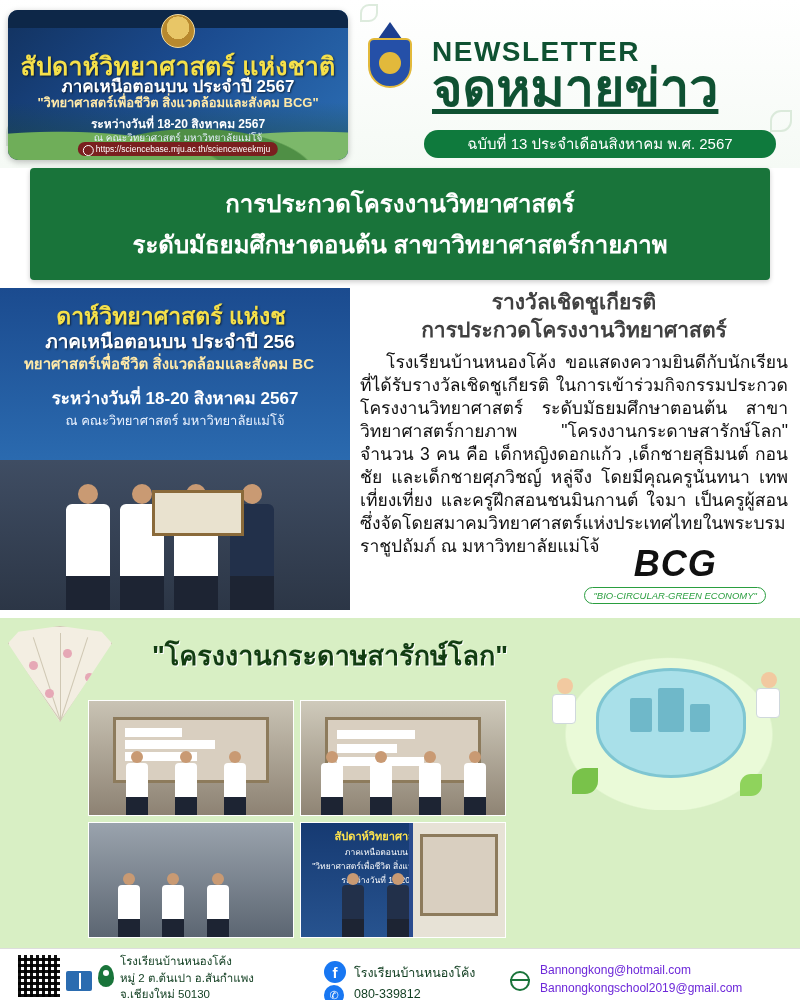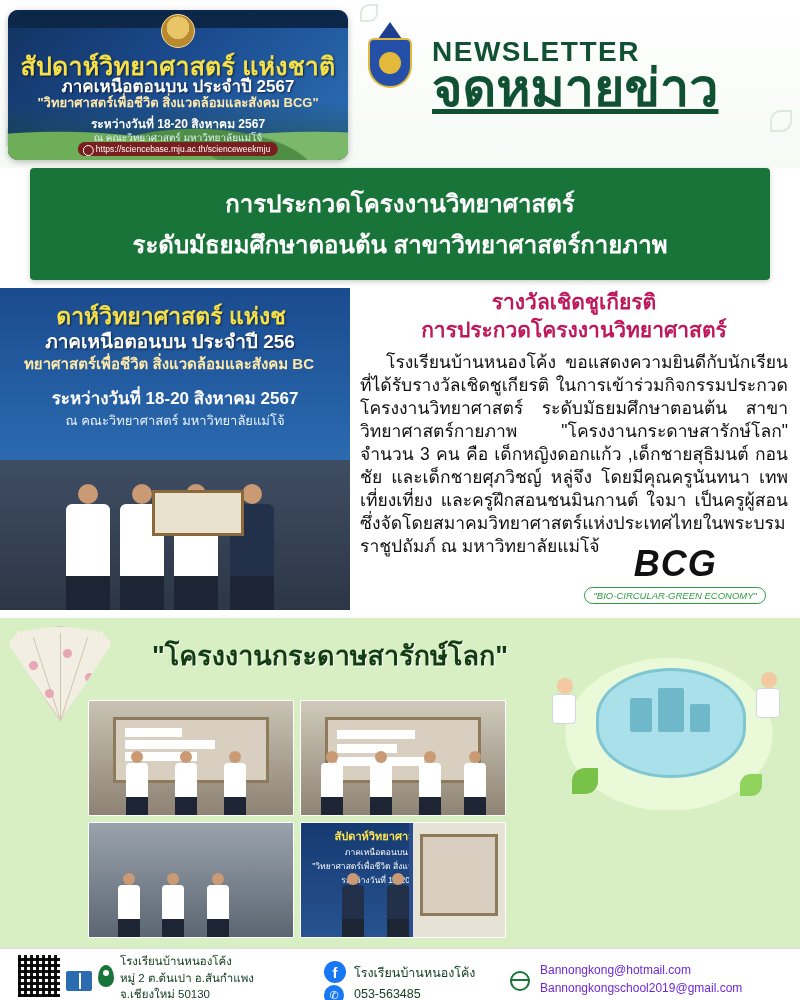--- a/index.html
+++ b/index.html
@@ -164,21 +164,21 @@
   .certificate{
     position:absolute; left:152px; bottom:74px; width:92px; height:46px;
     background:#e9e2cf; border:3px solid #8a6a3a;
   }
 
   .article {
     position:absolute; left:360px; top:0; width:436px; height:322px;
     padding-right:8px;
   }
   .art-h1, .art-h2 {
-    text-align:center; color:#be185d; font-weight:bold; font-size:21px; line-height:1.35;
+    text-align:center; color:#404040; font-weight:bold; font-size:21px; line-height:1.35;
   }
   .art-body {
     margin-top:6px; font-size:17.5px; line-height:1.32; color:#111; text-align:justify;
   }
   .art-body .indent { display:inline-block; width:26px; }
   .bcg-logo {
     position:absolute; right:30px; bottom:6px; text-align:center;font-style:italic;
   }
   .bcg-word { font-size:36px; font-weight:bold; color:#111; letter-spacing:1px; }
   .bcg-sub {
@@ -322,20 +322,21 @@
       <div class="bc-url">https://sciencebase.mju.ac.th/scienceweekmju</div>
     </div>
 
     <div class="header-right">
       <div class="gov-seal">
         <div class="crown"></div>
         <div class="shield"></div>
       </div>
       <div class="newsletter-en">NEWSLETTER</div>
       <div class="newsletter-th">จดหมายข่าว</div>
+      <div class="issue-bar">ฉบับที่ 13  ประจำเดือนสิงหาคม พ.ศ. 2567</div>
     </div>
   </div>
 
   <div class="title-band">
     <div class="tb-l1">การประกวดโครงงานวิทยาศาสตร์</div>
     <div class="tb-l2">ระดับมัธยมศึกษาตอนต้น สาขาวิทยาศาสตร์กายภาพ</div>
   </div>
 
   <div class="mid">
 
@@ -516,21 +517,21 @@
     <div class="book-icon"></div>
     <div class="pin-icon"></div>
     <div class="addr">
       <div>โรงเรียนบ้านหนองโค้ง</div>
       <div>หมู่ 2 ต.ต้นเปา อ.สันกำแพง</div>
       <div>จ.เชียงใหม่ 50130</div>
     </div>
     <div class="fb-icon">f</div>
     <div class="phone-icon">✆</div>
     <div class="fbtext">โรงเรียนบ้านหนองโค้ง</div>
-    <div class="phtext">053-563485</div>
+    <div class="phtext">080-339812</div>
     <div class="globe-icon"></div>
     <div class="mailtext">
       <div>Bannongkong@hotmail.com</div>
       <div>Bannongkongschool2019@gmail.com</div>
     </div>
   </div>
 
 </div>
 
 </body></html>

